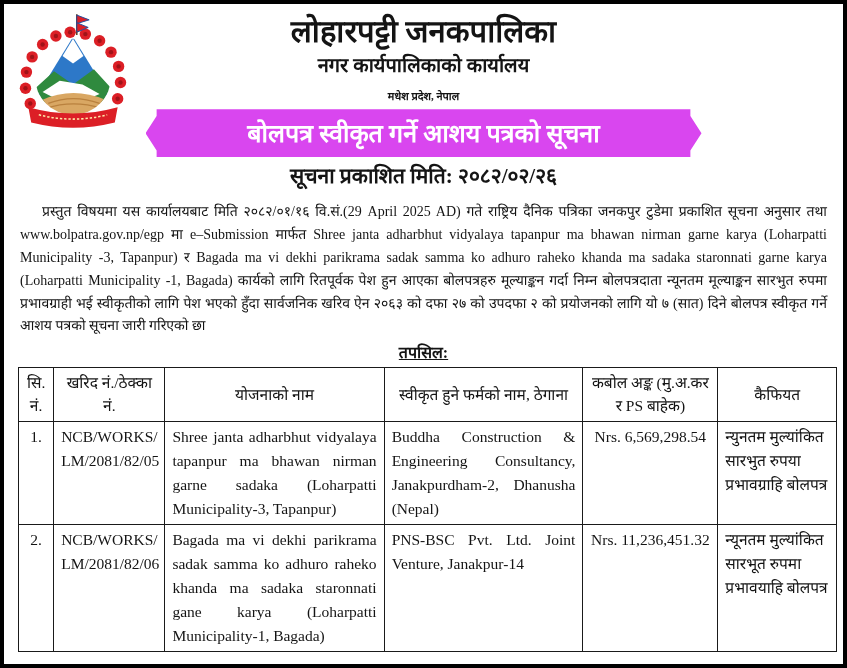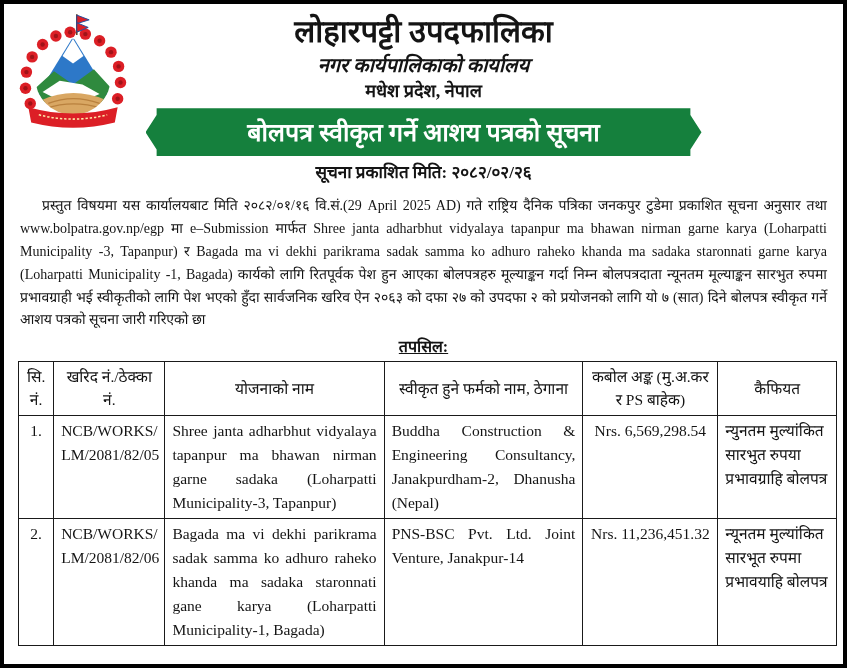--- a/index.html
+++ b/index.html
@@ -10,33 +10,33 @@
     background:#fff;
     border:4px solid #000;
     font-family:"Liberation Serif","DejaVu Serif",serif;
     color:#141414;
     overflow:hidden;
   }
   
   .emblem{position:absolute;left:12px;top:6px;width:114px;height:128px;}
   .head{ text-align:center;padding-top:8px;line-height:1.15;}
   .org-name{font-size:31px;font-weight:bold;margin:2px 0 4px;}
-  .office{font-size:20px;font-weight:bold;margin:4px 12px;font-style:italic;}
+  .office{font-size:20px;font-weight:bold;margin:4px 12px;}
   .address{font-size:17px;font-weight:bold;margin:6px 0 2px;}
-  .province{font-size:18px;font-weight:bold;margin:4px 0 2px;}
+  .province{font-size:11px;font-weight:bold;margin:13px 0 2px;}
   
   .banner-wrap{text-align:center;margin:7px 0 4px;}
   .banner{
     display:inline-block;
-    background:#15803d;color:#fff;
+    background:#d946ef;color:#fff;
     font-size:25px;font-weight:bold;
     width:556px;padding:6px 0 8px;
     clip-path:polygon(2% 0,98% 0,98% 14%,100% 50%,98% 86%,98% 100%,2% 100%,2% 86%,0 50%,2% 14%);
   }
-  .pub-date{text-align:center;font-size:17px;font-weight:bold;margin:3px 0 2px;}
+  .pub-date{text-align:center;font-size:21px;font-weight:bold;margin:3px 0 2px;}
   
   .body-par{
     font-size:14px;line-height:1.63;text-align:justify;
     margin:12px 16px 0;text-indent:22px;
   }
   .tapasil{text-align:center;font-size:16px;font-weight:bold;margin:3px 0 4px;}
   .tapasil span{text-decoration:underline;}
   
   .watermark{
     position:absolute;top:332px;left:250px;z-index:-1;
@@ -124,21 +124,21 @@
 
     <path d="M13,100 Q60,113 107,100 L104,116 Q60,127 16,116 Z" fill="#dc1f26"></path>
     <path d="M24,108 Q60,117 96,108" stroke="#ffe9a8" stroke-width="1.6" fill="none" stroke-dasharray="2.5 2"></path>
   </svg>
 
   <div class="watermark">
     <span class="wm-blue">ठेक्का</span><span class="wm-orange">बजार</span>
   </div>
 
   <div class="head">
-    <div class="org-name">लोहारपट्टी उपदफालिका</div>
+    <div class="org-name">लोहारपट्टी जनकपालिका</div>
     <div class="office">नगर कार्यपालिकाको कार्यालय</div>
     <div class="province">मधेश प्रदेश, नेपाल</div>
   </div>
 
   <div class="banner-wrap">
     <div class="banner">बोलपत्र स्वीकृत गर्ने आशय पत्रको सूचना</div>
   </div>
 
   <div class="pub-date">सूचना प्रकाशित मिति: २०८२/०२/२६</div>
 

